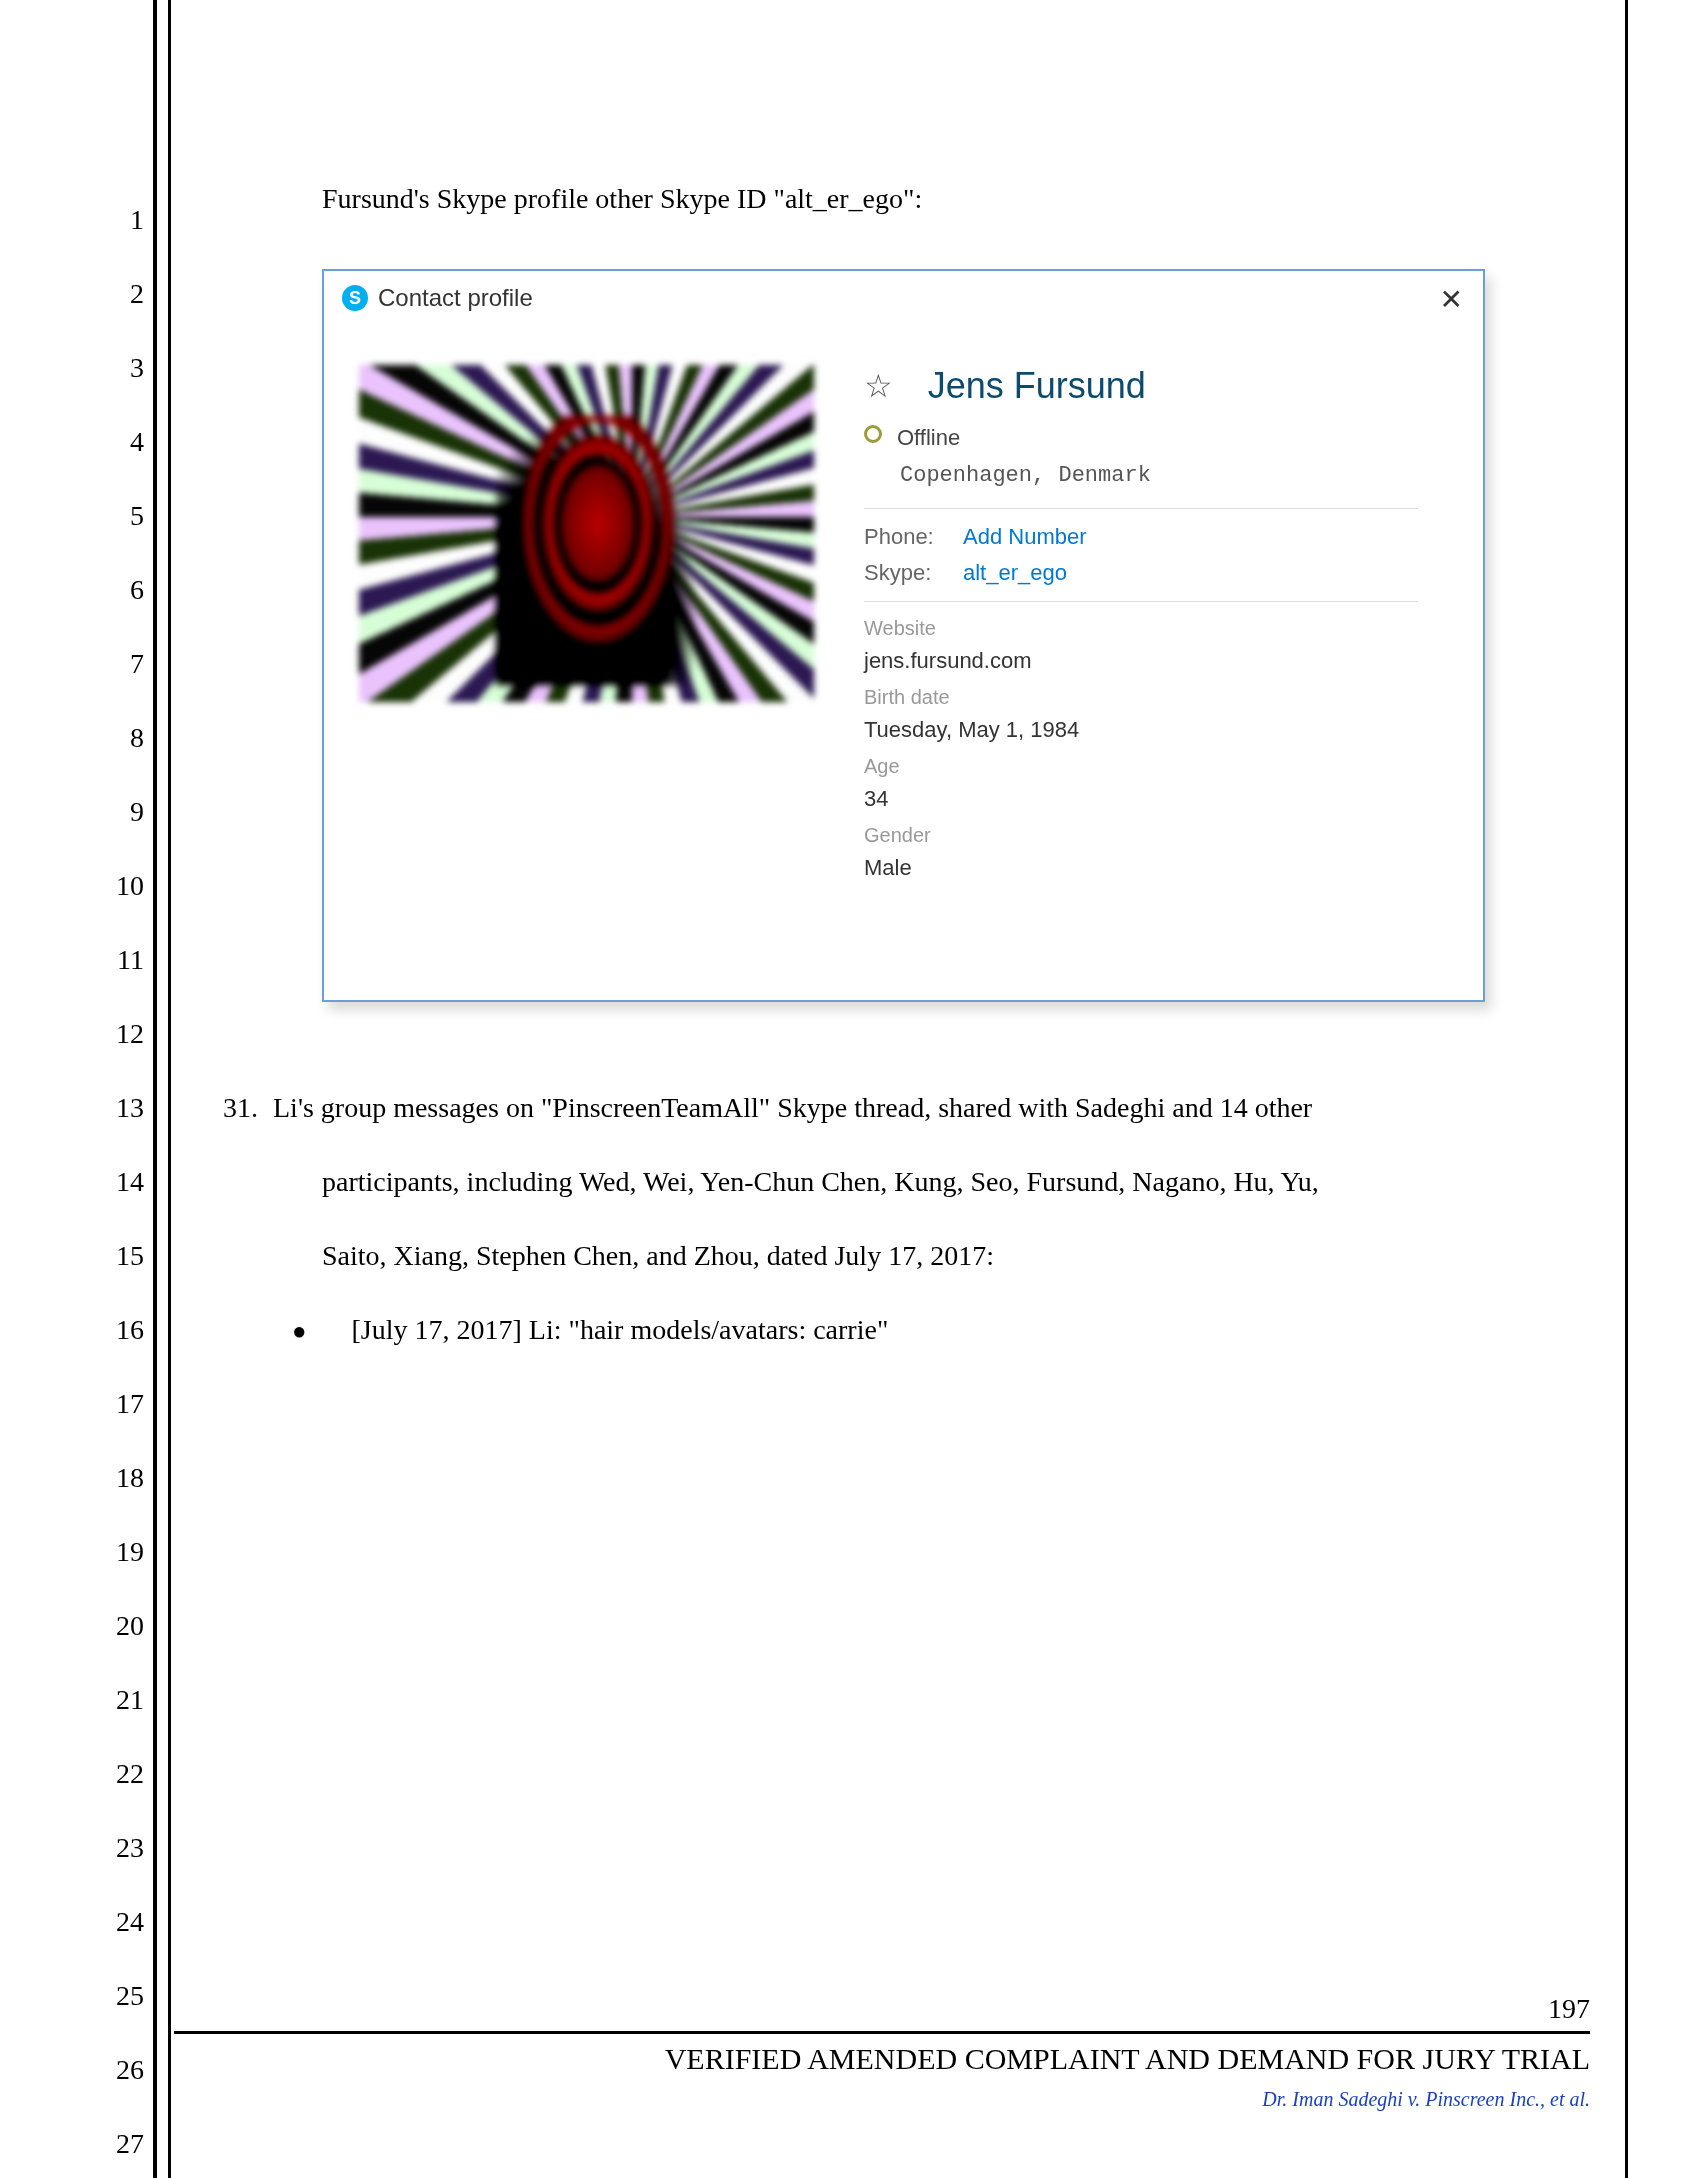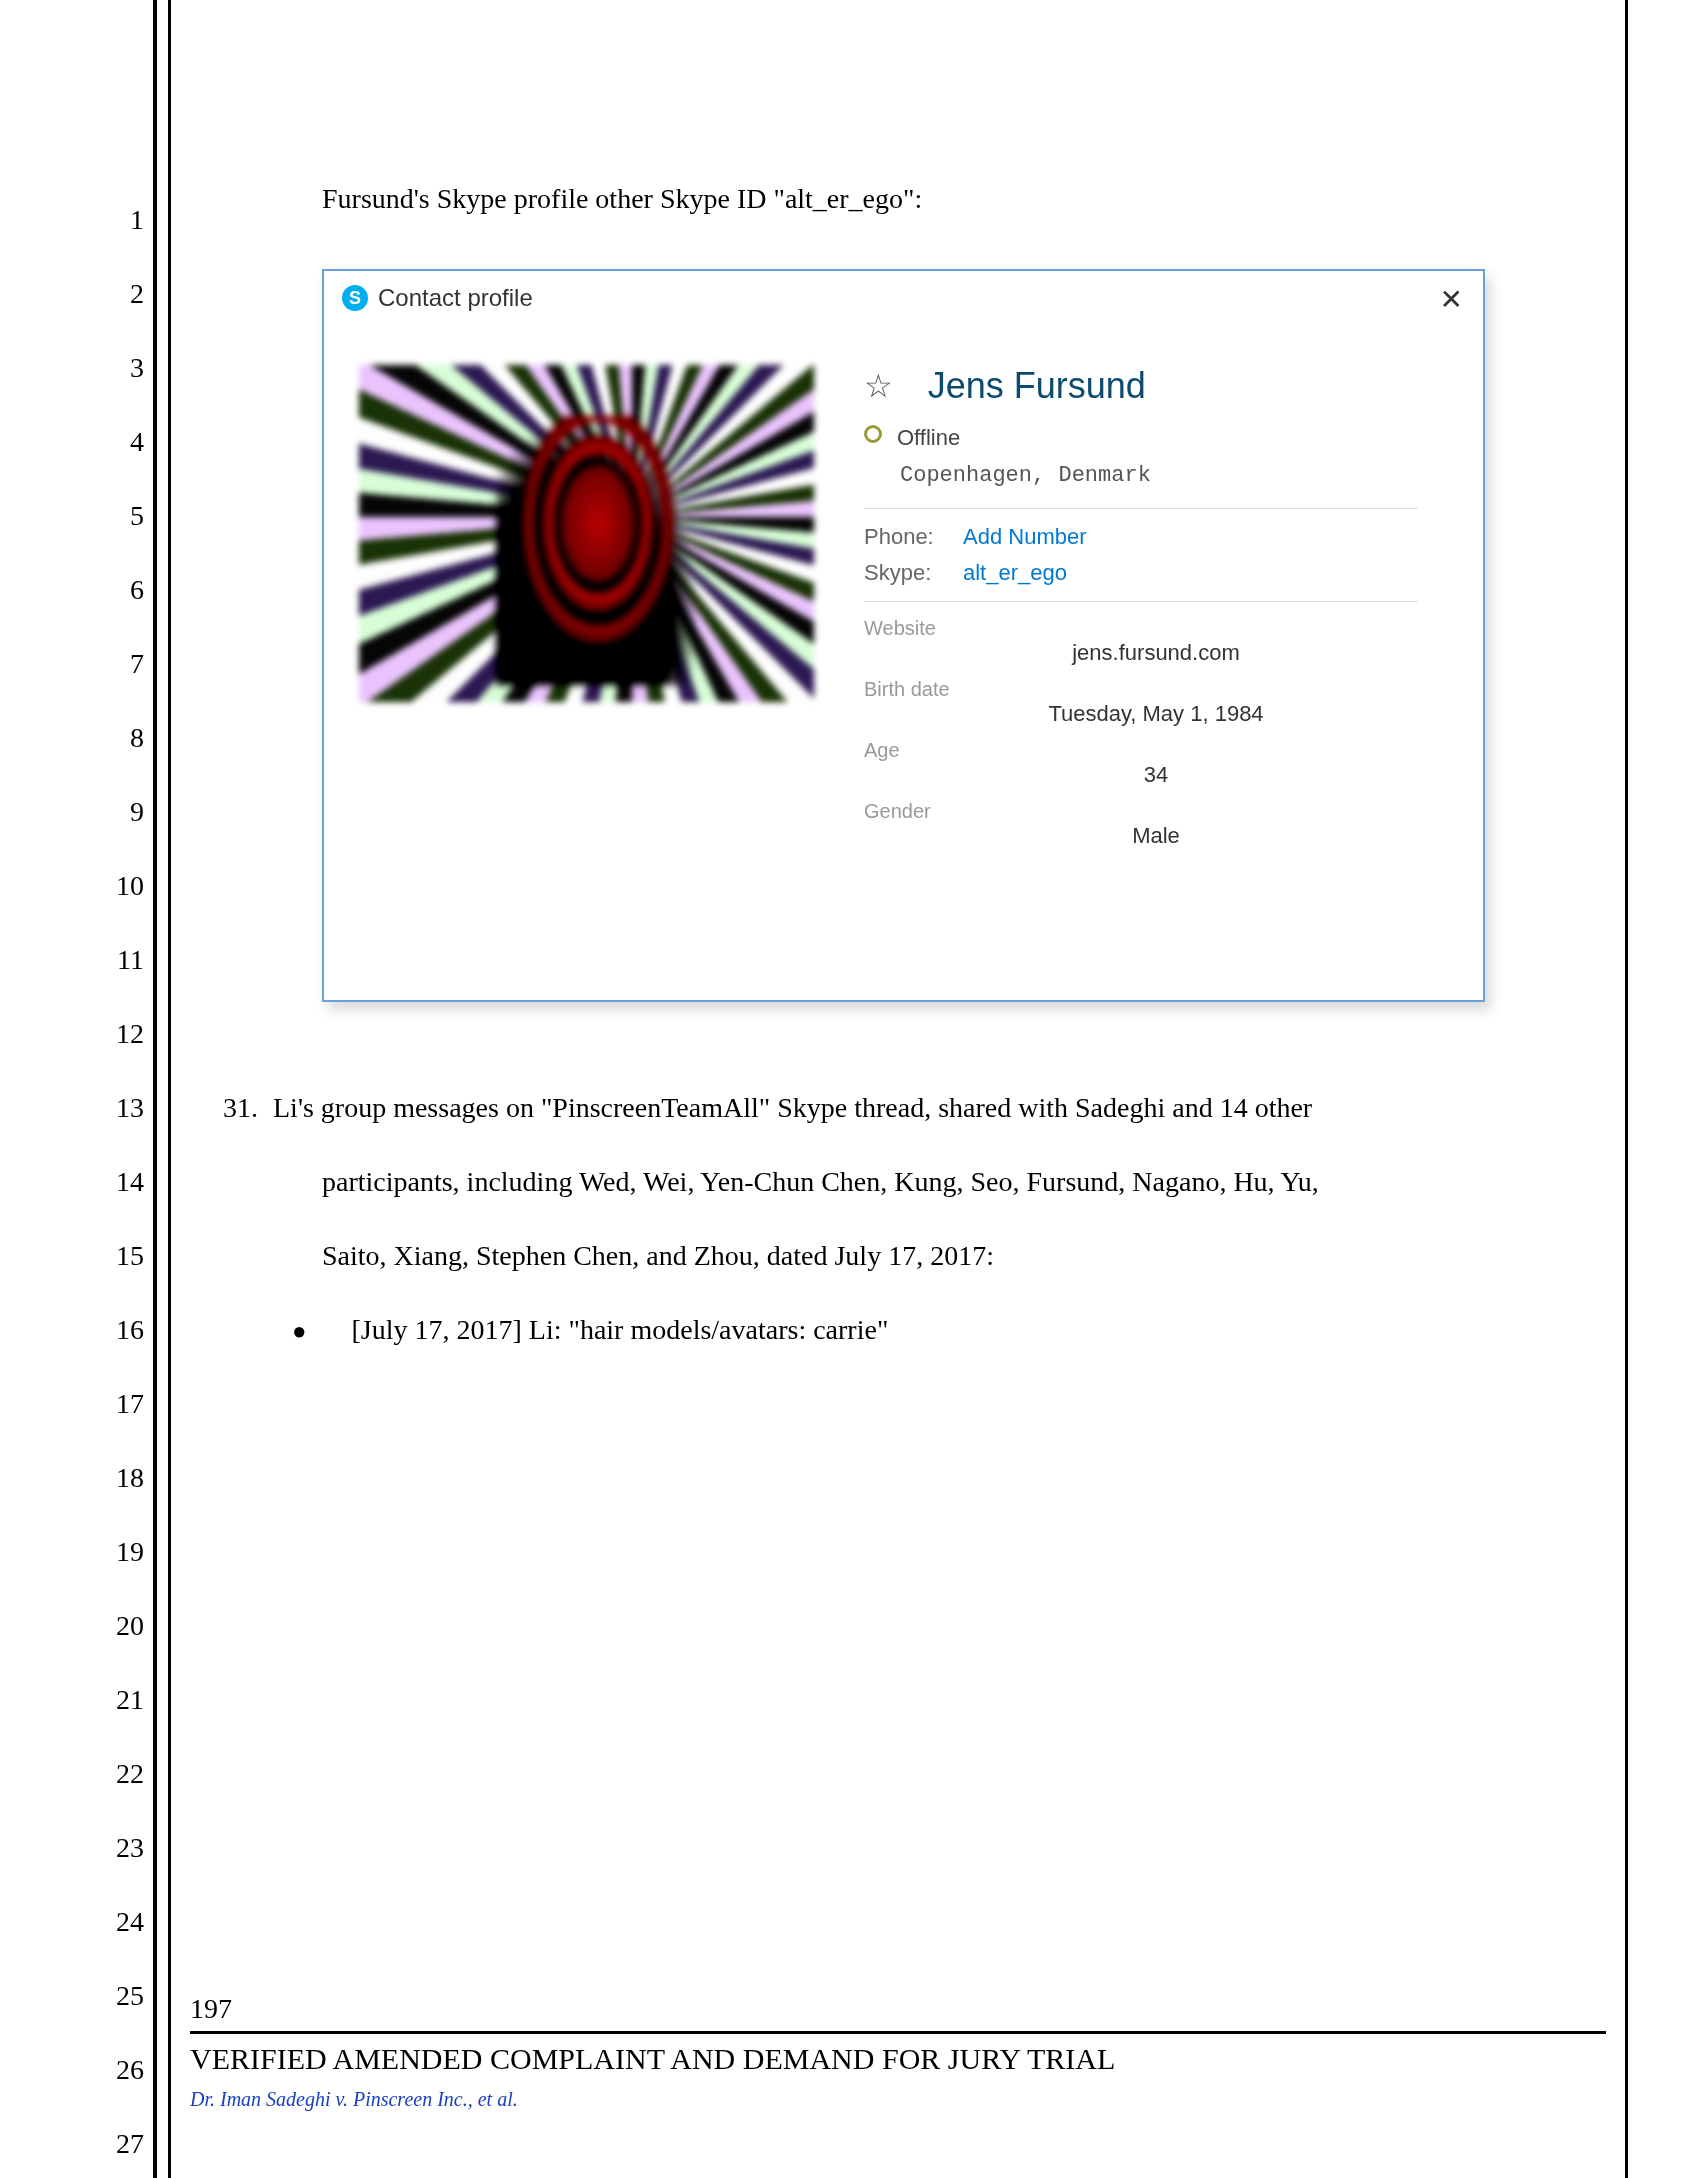--- a/index.html
+++ b/index.html
@@ -157,42 +157,42 @@
     }
     .divider {
       border-top: 1px solid #ddd;
       margin: 15px 0 15px 0;
       width: 554px;
     }
     .info-row { display: flex; margin-bottom: 10px; }
     .info-label { width: 99px; color: #666; }
     .info-link { color: #0078d4; }
     .meta-label { color: #999; font-size: 20px; margin-top: 12px; }
-    .meta-value { color: #333; margin-top: 0; text-align: center; }
+    .meta-value { color: #333; margin-top: 8px; }
     .para31 {
       margin-top: 69px;
       font-size: 28px;
       line-height: 74px;
       text-align: justify;
     }
     .para31 .num { display: inline-block; width: 50px; }
     .para31-body { padding-left: 99px; text-align: justify; }
     .bullet-row {
       display: flex;
       align-items: baseline;
       margin-left: 69px;
       line-height: 74px;
     }
     .bullet-dot { font-size: 24px; margin-right: 45px; }
     .footer {
       position: absolute;
-      left: 190px;
+      left: 174px;
       bottom: 67px;
       width: 1416px;
-      text-align: left;
+      text-align: right;
     }
     .page-num { font-size: 28px; margin-bottom: 6px; }
     .footer-line {
       border-top: 3px solid #000;
       width: 1416px;
       margin-bottom: 8px;
     }
     .footer-title { font-size: 30px; }
     .footer-case {
       font-size: 20px;

